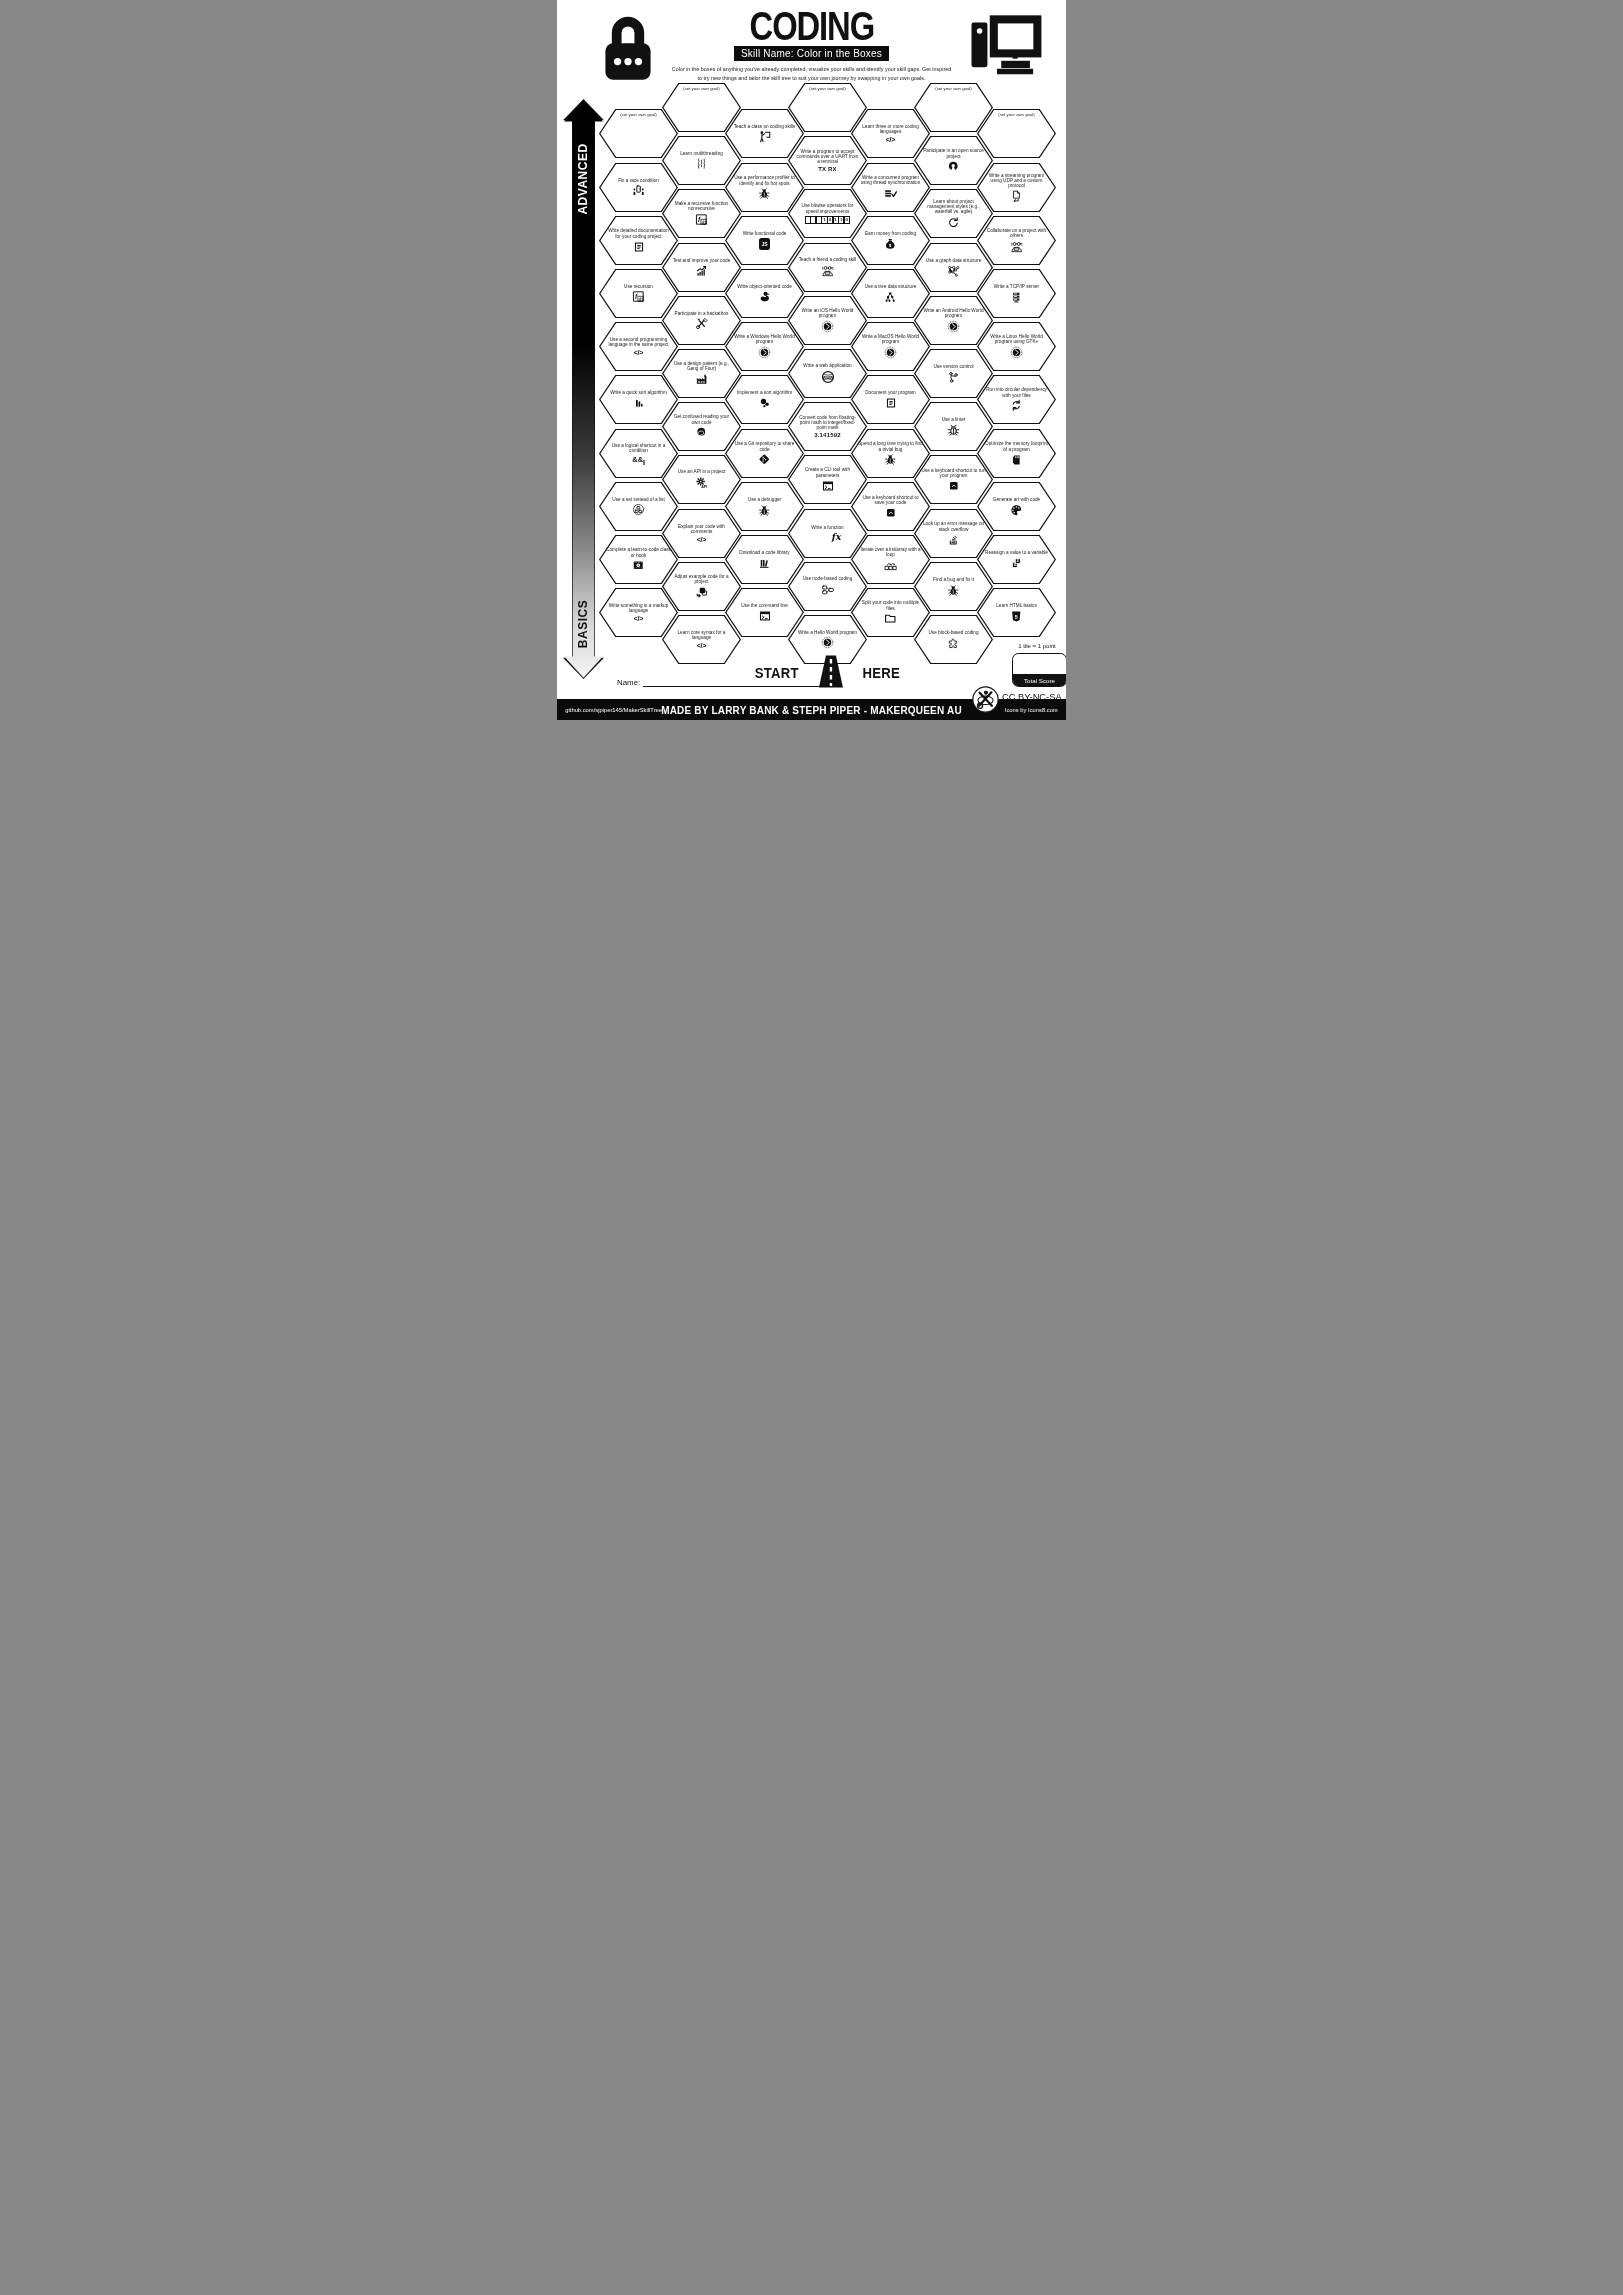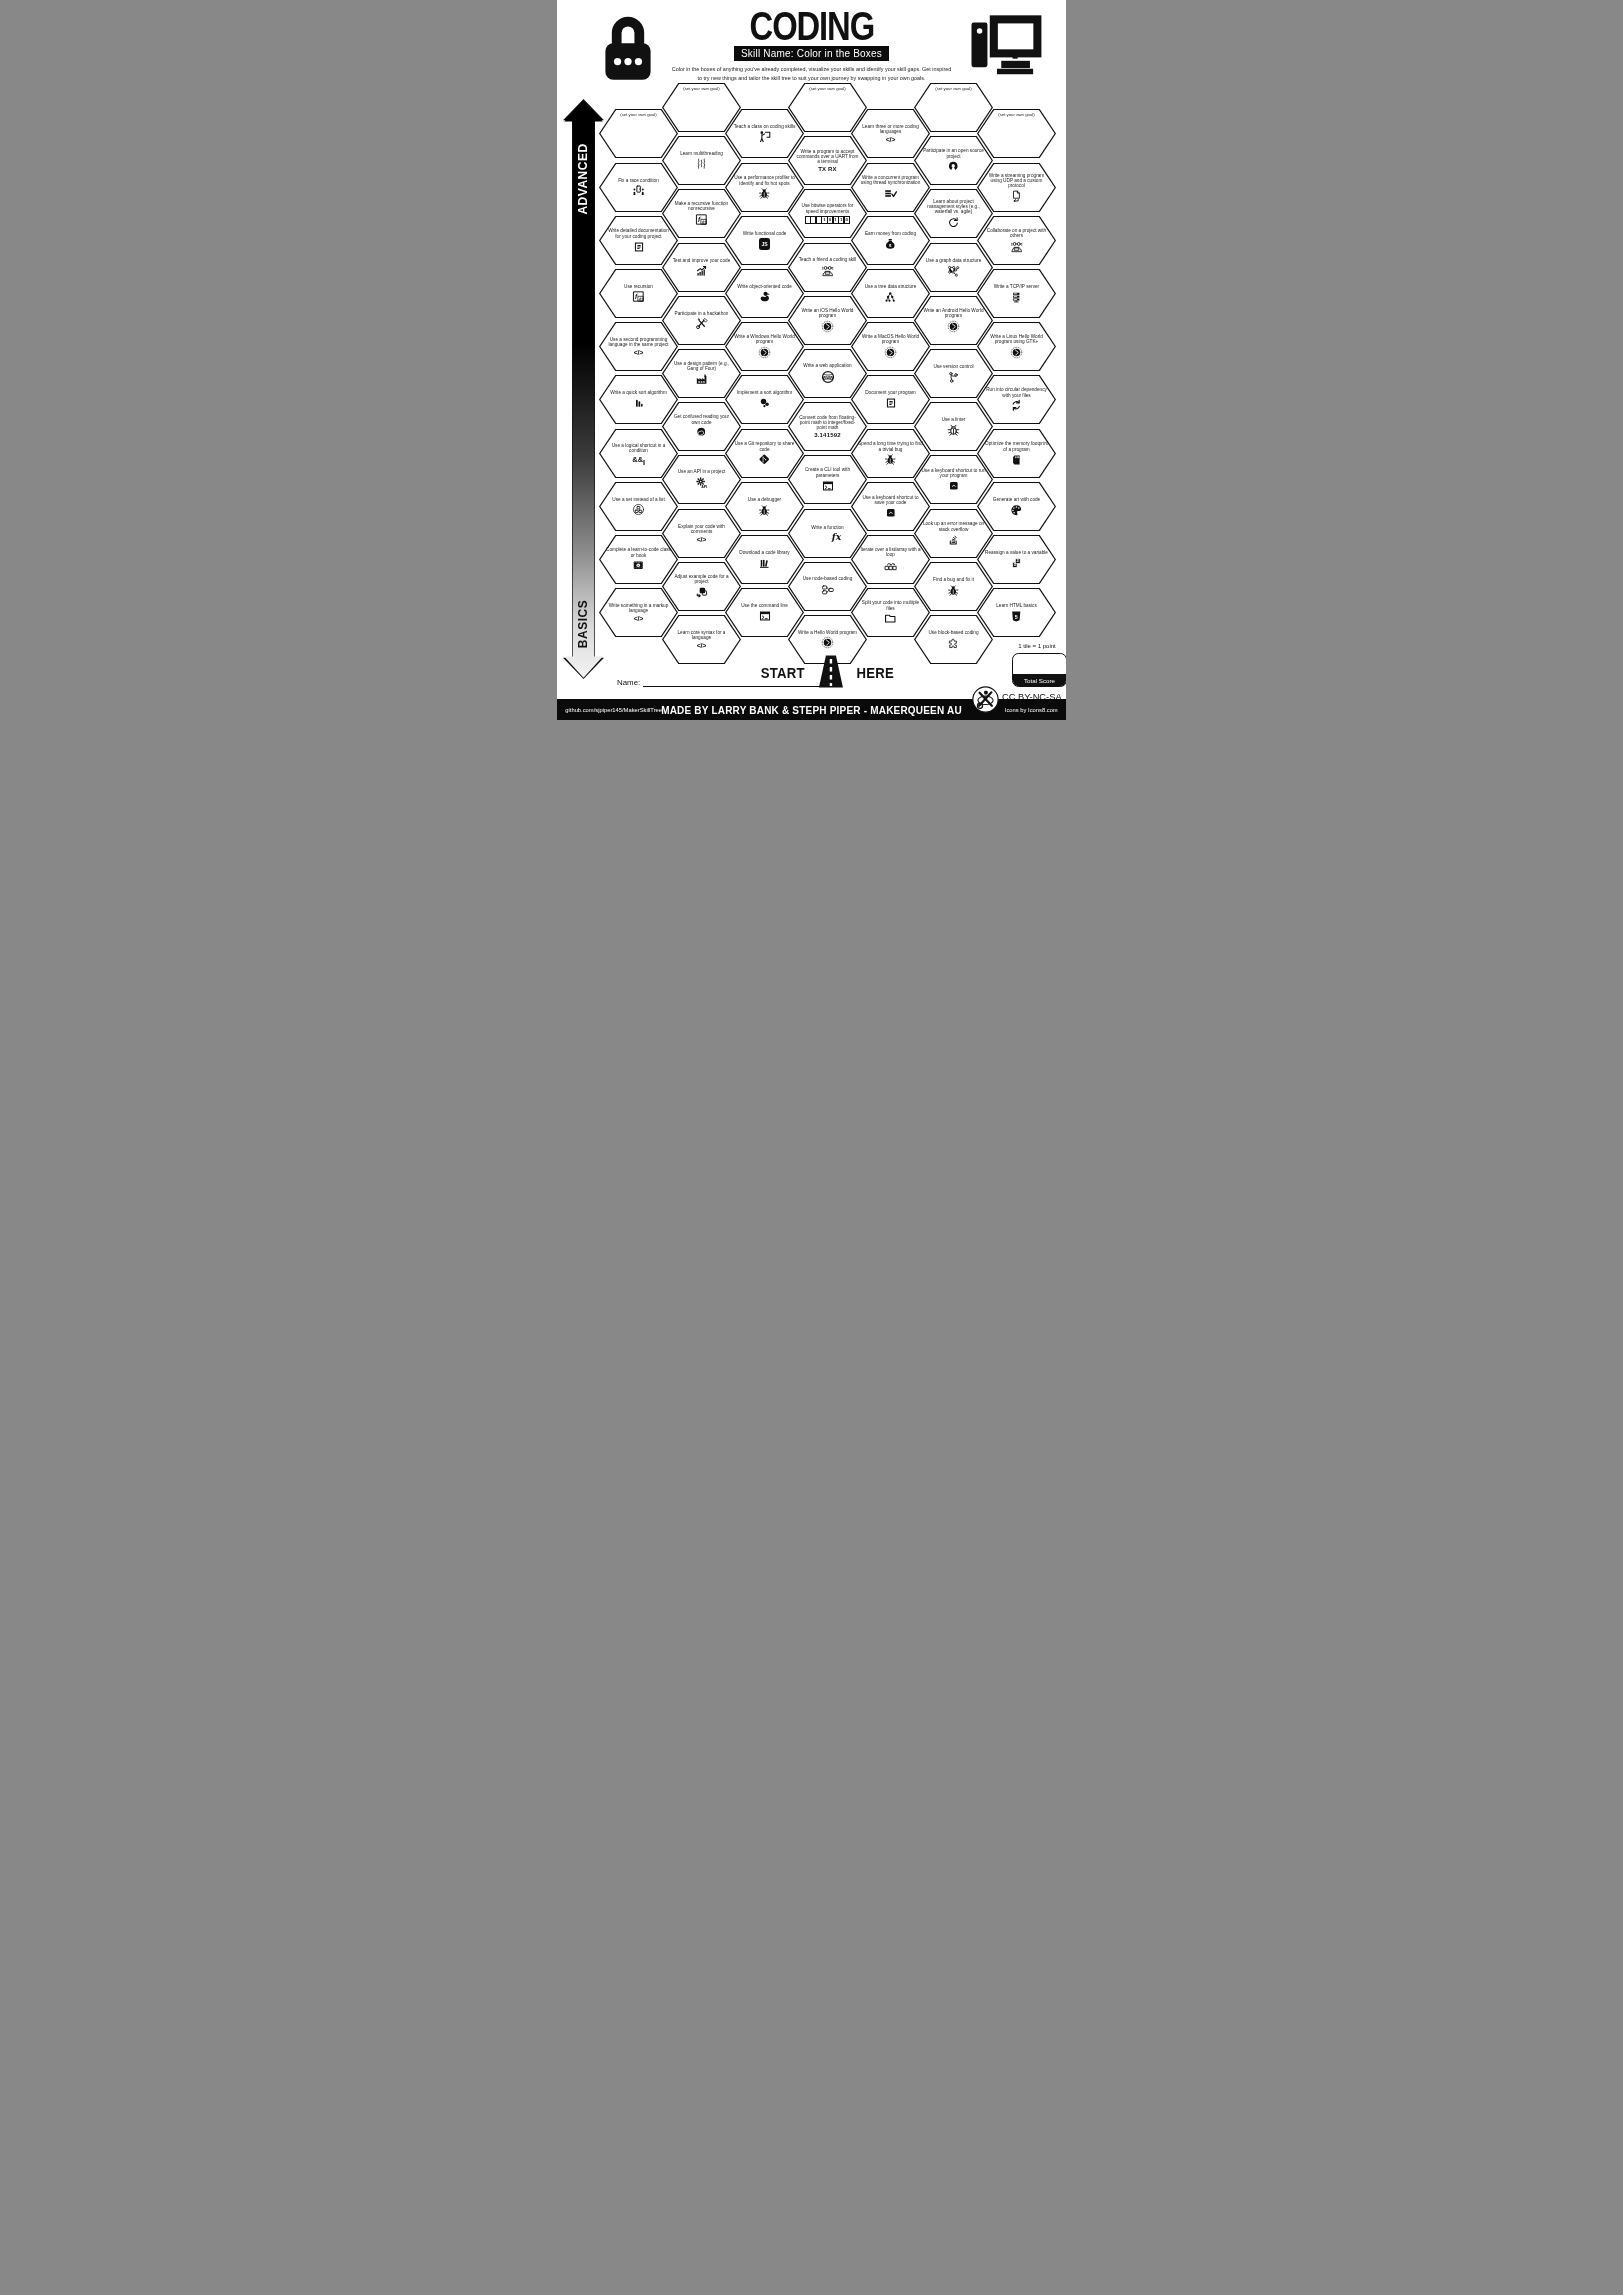--- a/index.html
+++ b/index.html
@@ -39,21 +39,21 @@
   .fxi{font-family:"DejaVu Serif",serif;font-style:italic;font-weight:700;font-size:9.3px;margin-left:18px;}
   .tag{font-weight:800;font-size:7px;letter-spacing:-0.2px;}
   .ops{font-weight:800;font-size:7.4px;}
   .ops .subop{font-size:4.6px;vertical-align:-1.9px;font-weight:800;letter-spacing:-0.5px;}
   .jsbadge{width:11.6px;height:11.6px;background:#111;color:#fff;border-radius:2.3px;
            font-weight:800;font-size:5.1px;display:flex;align-items:center;justify-content:center;}
   .cell{width:4.2px;height:6px;border:0.6px solid #111;margin-left:-0.6px;font-size:4.4px;
         font-weight:800;display:inline-flex;align-items:center;justify-content:center;}
   
   #start-banner{position:absolute;left:270px;top:654px;transform:translateX(-50%);
-                display:flex;align-items:center;gap:11px;}
+                display:flex;align-items:center;gap:17px;}
   .start-word{font-size:14.3px;font-weight:800;letter-spacing:0.2px;transform:scaleX(.92);}
   #name-wrap{position:absolute;left:60px;top:678px;display:flex;align-items:flex-end;}
   #name-label{font-size:7.9px;}
   #name-line{width:179px;border-bottom:1px solid #111;height:7px;margin-left:3.2px;}
   #tile-points-note{position:absolute;left:452px;top:643px;width:56px;text-align:center;font-size:6px;}
   #total-score-box{position:absolute;left:455px;top:653px;width:53px;height:32px;border:1.2px solid #111;
                    border-radius:6.5px;overflow:hidden;background:#fff;}
   #total-score-label{position:absolute;left:0;right:0;bottom:0;height:11.6px;background:#111;color:#fff;
                      font-size:6.2px;display:flex;align-items:center;justify-content:center;}
   #cc-badge{position:absolute;left:415px;top:686px;z-index:3;}

